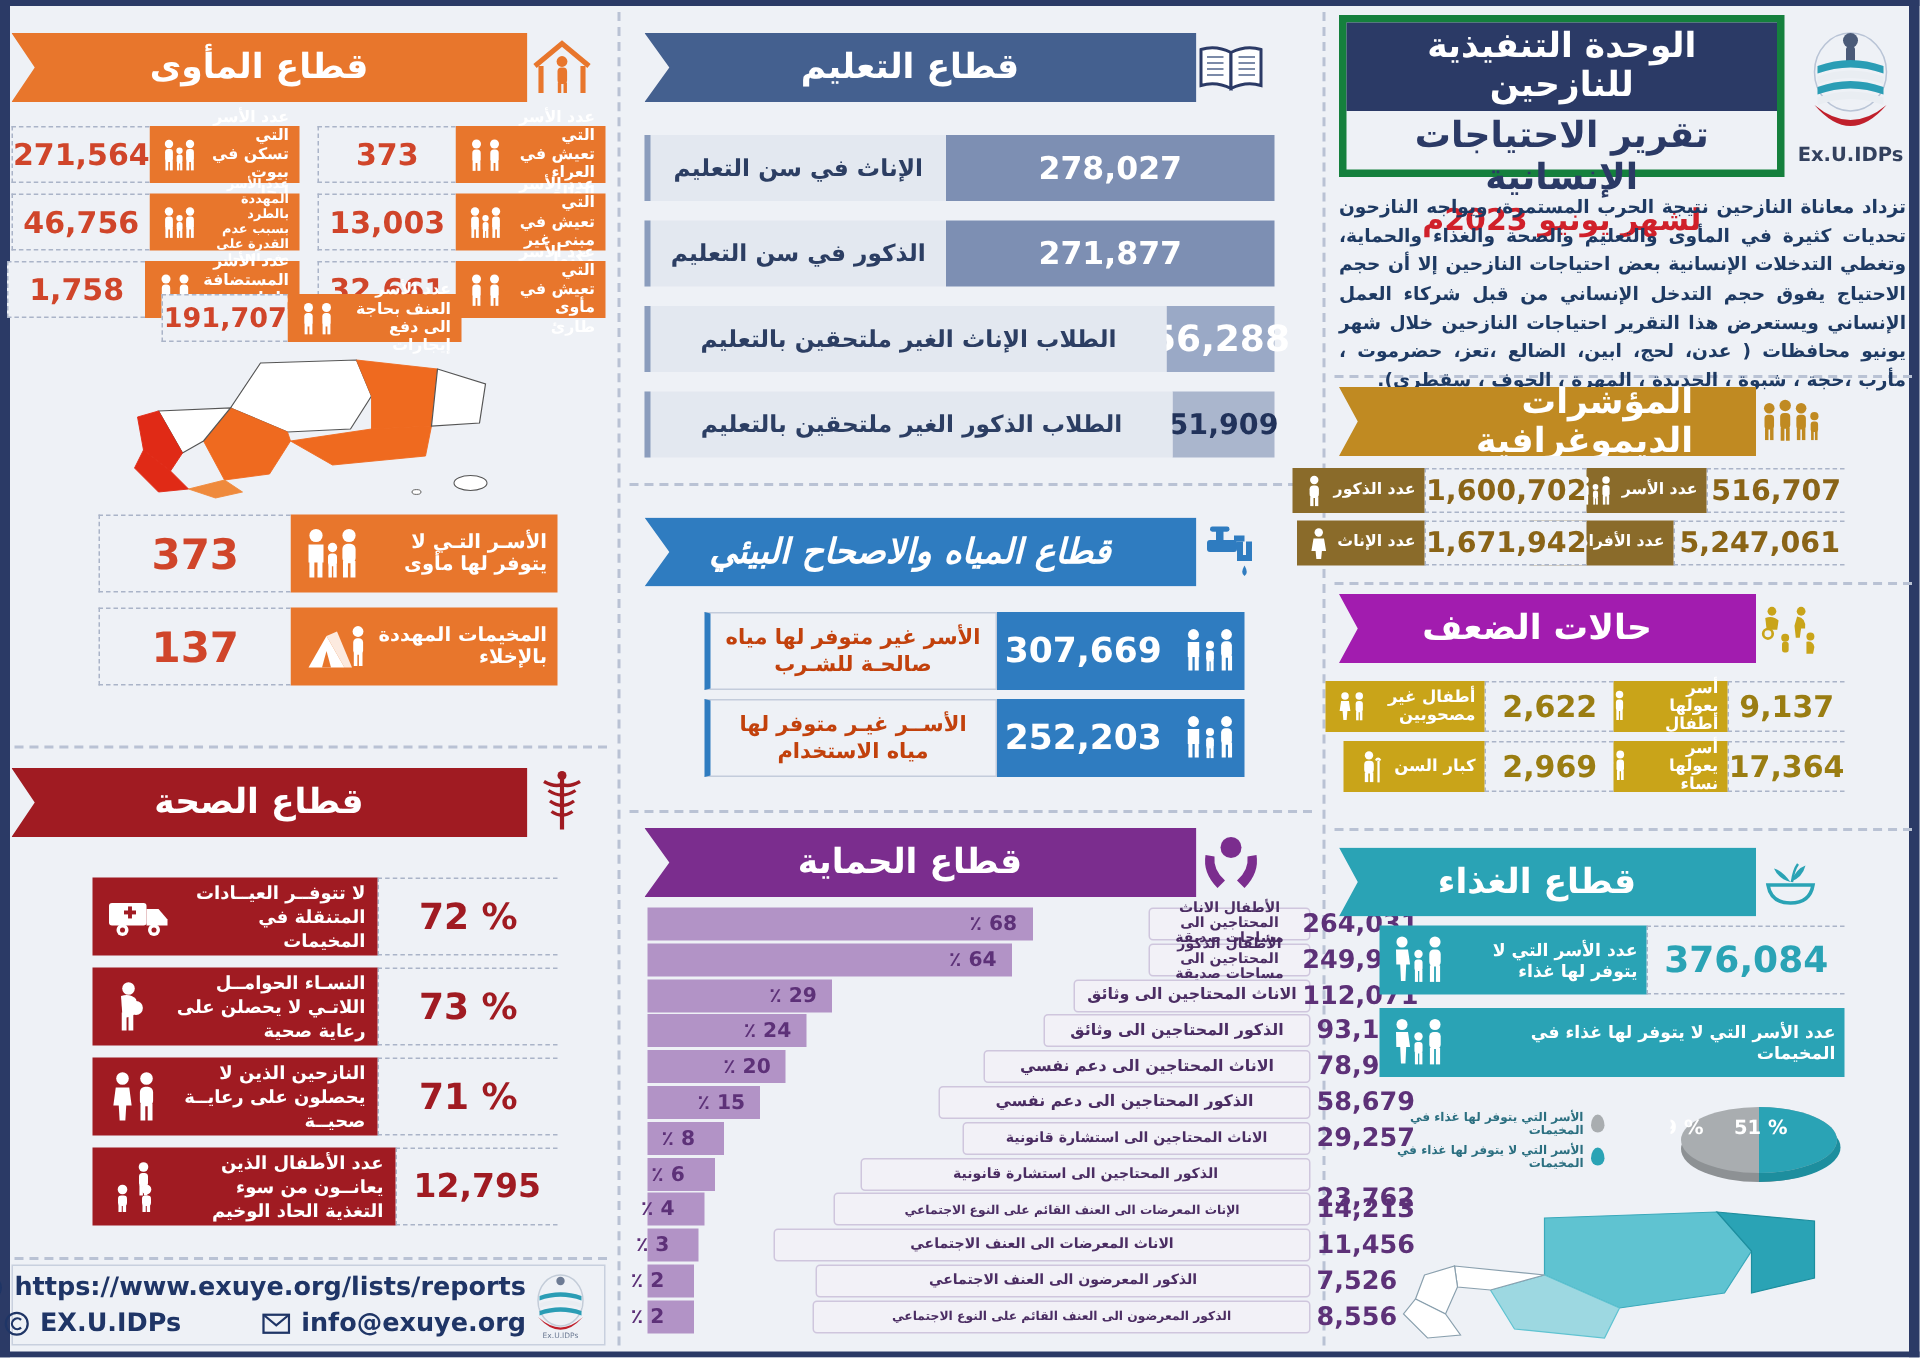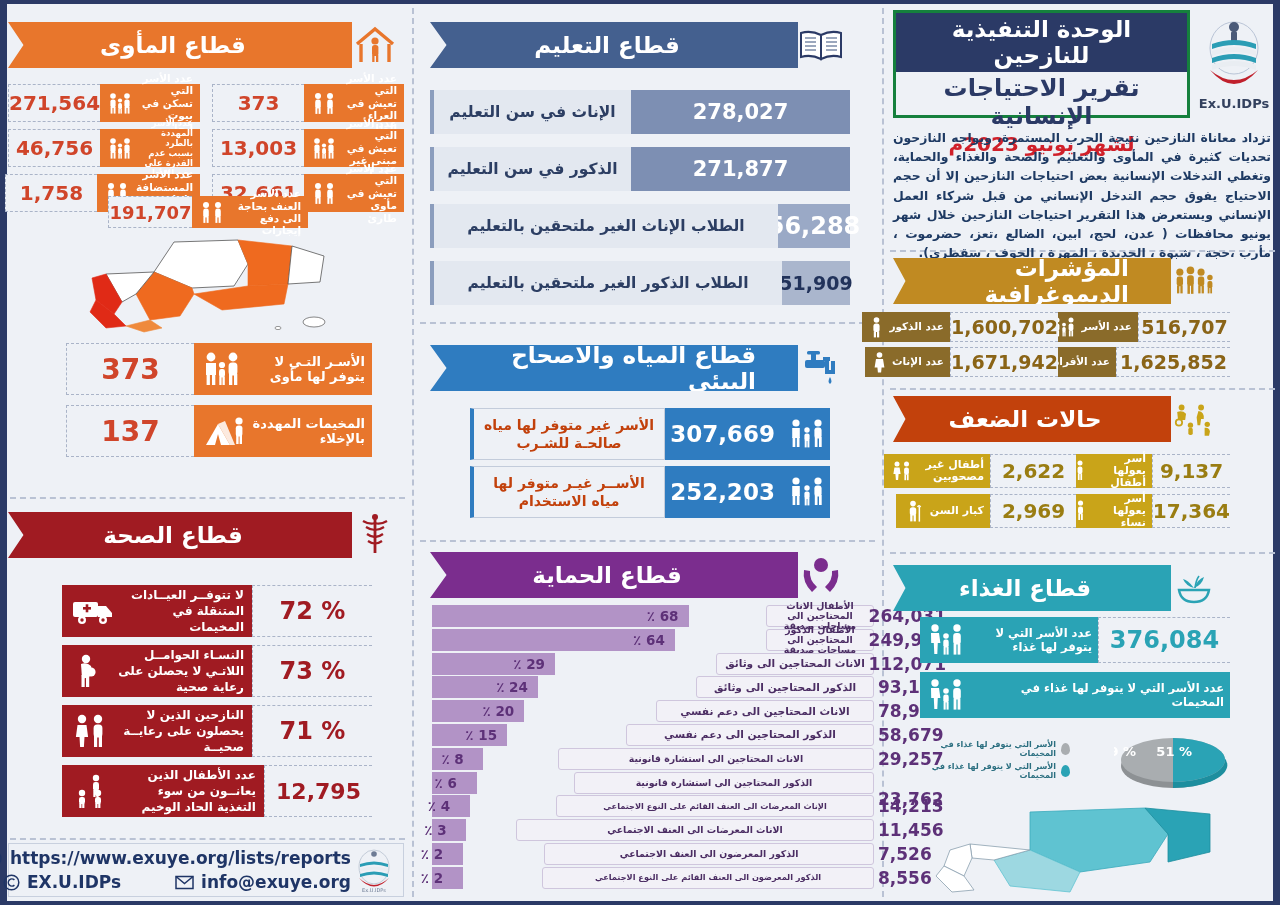--- a/index.html
+++ b/index.html
@@ -101,21 +101,21 @@
   #health-head .banner { background:#a01b22; }
   .hl-row { position:absolute; left:62px; width:310px; height:52px; display:flex; }
   .hl-num { flex:0 0 120px; background:#eef1f6; border:1px dashed #aab4c8; border-right:none;
             color:#a01b22; font-size:24px; font-weight:bold;
             display:flex; align-items:center; justify-content:center; }
   .hl-lab { flex:1; background:#a01b22; color:#fff; font-size:12px; font-weight:bold;
             line-height:1.35; display:flex; align-items:center; gap:6px; padding:0 8px; text-align:right; }
 
   
   .hdr-box { position:absolute; left:893px; top:10px; width:297px; height:108px;
-             background:#eef1f6; border:3px solid #15803d; }
+             background:#eef1f6; border:5px solid #15803d; }
   .hdr-l1 { background:#2b3a66; color:#fff; font-size:23px; font-weight:bold;
             text-align:center; padding:3px 4px 4px; }
   .hdr-l2 { color:#2b3a66; font-size:24px; font-weight:bold; text-align:center; padding:2px 4px 0; }
   .hdr-l3 { color:#d0202a; font-size:20px; font-weight:bold; text-align:center; padding:2px 4px; }
   .intro { position:absolute; left:893px; top:128px; width:378px; font-size:12.4px;
            line-height:1.55; color:#1e3a63; text-align:justify; font-weight:bold; }
 
   
   #demo-head { left:893px; top:258px; width:330px; }
   #demo-head .banner { background:#c08a22; }
@@ -431,21 +431,21 @@
     <div class="sect-icon">
       <svg width="44" height="40" viewBox="0 0 44 40">
         <rect x="6" y="12" width="20" height="8" rx="2" fill="#2f7cc0"></rect>
         <rect x="24" y="9" width="7" height="4" fill="#2f7cc0"></rect>
         <path d="M28 13 L28 24 L34 24 L34 13" fill="none" stroke="#2f7cc0" stroke-width="4"></path>
         <rect x="12" y="5" width="5" height="8" fill="#2f7cc0"></rect>
         <rect x="8" y="3" width="13" height="3.5" rx="1.6" fill="#2f7cc0"></rect>
         <path d="M31 29 q3 5 0 7 q-3 -2 0 -7 z" fill="#2f7cc0"></path>
       </svg>
     </div>
-    <div class="banner" style="background: rgb(47, 124, 192);">قطاع المياه والاصحاح البيئي</div>
+    <div class="banner" style="background: rgb(47, 124, 192); font-style: italic;">قطاع المياه والاصحاح البيئي</div>
   </div>
 
   <div class="wash-row" style="top:408px;">
     <div class="wash-val">
       <svg style="width:36px;height:34px;" viewBox="0 0 36 34">
         <circle cx="7" cy="6" r="3.6" fill="#fff"></circle>
           <path d="M3.2 11 h7.6 v10 h-7.6 z" fill="#fff"></path>
           <rect x="3.6" y="20" width="2.7" height="10" fill="#fff"></rect>
           <rect x="7.8" y="20" width="2.7" height="10" fill="#fff"></rect>
         <circle cx="18" cy="13" r="2.7" fill="#fff"></circle>
@@ -540,21 +540,21 @@
           <div class="bar-fill" style="width: 75.336px; background: rgb(178, 147, 198);"></div>
         </div>
         <div class="bar-lab" style="width: 248px; font-size: 10.6px;">الذكور المحتاجين الى دعم نفسي</div>
         <div class="bar-pct" style="left: 33.336px; top: 4px;">15 ٪</div>
         <div class="bar-num" style="top: 2px; right: -72px;">58,679</div>
       </div>
       <div class="bar-row" style="top: 746.8px;">
         <div class="bar-track">
           <div class="bar-fill" style="width: 51.3792px; background: rgb(178, 147, 198);"></div>
         </div>
-        <div class="bar-lab" style="width: 316px; font-size: 9.4px;">الاناث المحتاجين الى استشارة قانونية</div>
+        <div class="bar-lab" style="width: 232px; font-size: 9.4px;">الاناث المحتاجين الى استشارة قانونية</div>
         <div class="bar-pct" style="left: 9.3792px; top: 4px;">8 ٪</div>
         <div class="bar-num" style="top: 2px; right: -72px;">29,257</div>
       </div>
       <div class="bar-row" style="top: 770.6px;">
         <div class="bar-track">
           <div class="bar-fill" style="width: 44.5344px; background: rgb(178, 147, 198);"></div>
         </div>
         <div class="bar-lab" style="width: 300px; font-size: 9.4px;">الذكور المحتاجين الى استشارة قانونية</div>
         <div class="bar-pct" style="left: 2.5344px; top: 4px;">6 ٪</div>
         <div class="bar-num" style="top: 18px; right: -72px;">23,762</div>
@@ -713,21 +713,21 @@
           <rect x="13.3" y="15.8" width="1.3" height="4.6" fill="#fff"></rect>
         <circle cx="20" cy="4" r="2.5" fill="#fff"></circle>
           <rect x="17.6" y="7.4" width="4.8" height="7.6" rx="2" fill="#fff"></rect>
           <rect x="17.9" y="14.4" width="1.7" height="6" fill="#fff"></rect>
           <rect x="20.4" y="14.4" width="1.7" height="6" fill="#fff"></rect>
       </svg>
     </div>
   </div>
 
   <div class="dm-cell" style="left:1038px; top:347px; width:192px;">
-    <div class="dm-num" style="min-width:114px;">1,625,852</div>
+    <div class="dm-num" style="min-width:114px;">5,247,061</div>
     <div class="dm-lab">
       <span>عدد الأفراد</span>
       <svg style="width:24px;height:22px;" viewBox="0 0 24 22">
         <circle cx="9" cy="4" r="2.4" fill="#fff"></circle>
         <path d="M8 7 l4 3 l-2 4 l4 5 l-2.4 1.4 l-4.2 -5.2 l-3.4 4.6 l-2.2 -1.4 l4 -6 z" fill="#fff"></path>
         <path d="M14 10 h7 M18 7 l3.4 3 l-3.4 3" stroke="#fff" stroke-width="1.8" fill="none"></path>
       </svg>
     </div>
   </div>
 
@@ -762,21 +762,21 @@
         <path d="M7 13 q6 -2 10 2 l-1 7 h-8 z" fill="#c9a419"></path>
         <circle cx="9" cy="25" r="3.6" fill="none" stroke="#c9a419" stroke-width="2"></circle>
         <circle cx="34" cy="8" r="3.3" fill="#c9a419"></circle>
           <path d="M31 12 q7 1 6 9 l-3 0 l-1 7 h-3 l-1 -9 z" fill="#c9a419"></path>
         <circle cx="22" cy="28" r="3" fill="#c9a419"></circle>
           <rect x="19.6" y="31" width="5" height="8" rx="2" fill="#c9a419"></rect>
         <circle cx="41" cy="27" r="3" fill="#c9a419"></circle>
           <path d="M38 31 q5 -1 6 4 l-1 5 h-5 z" fill="#c9a419"></path>
       </svg>
     </div>
-    <div class="banner" style="background: #c2410c;">حالات الضعف</div>
+    <div class="banner" style="background: #a21caf;">حالات الضعف</div>
   </div>
 
   <div class="vl-cell" style="left:1084px; top:454px; width:146px;">
     <div class="vl-num">9,137</div>
     <div class="vl-lab">
       <span style="max-width:56px;">أسر يعولها أطفال</span>
       <svg style="width:26px;height:24px;" viewBox="0 0 26 24">
         <circle cx="6" cy="4" r="2.5" fill="#fff"></circle>
           <rect x="3.6" y="7.4" width="4.8" height="7.6" rx="2" fill="#fff"></rect>
           <rect x="3.9" y="14.4" width="1.7" height="6.6" fill="#fff"></rect>

